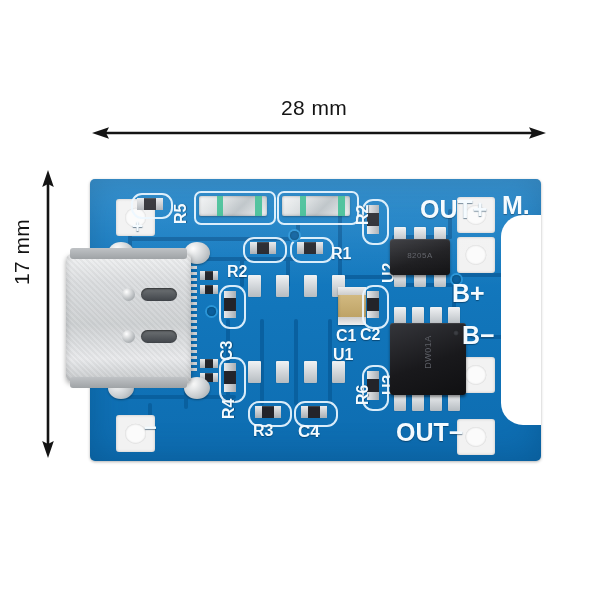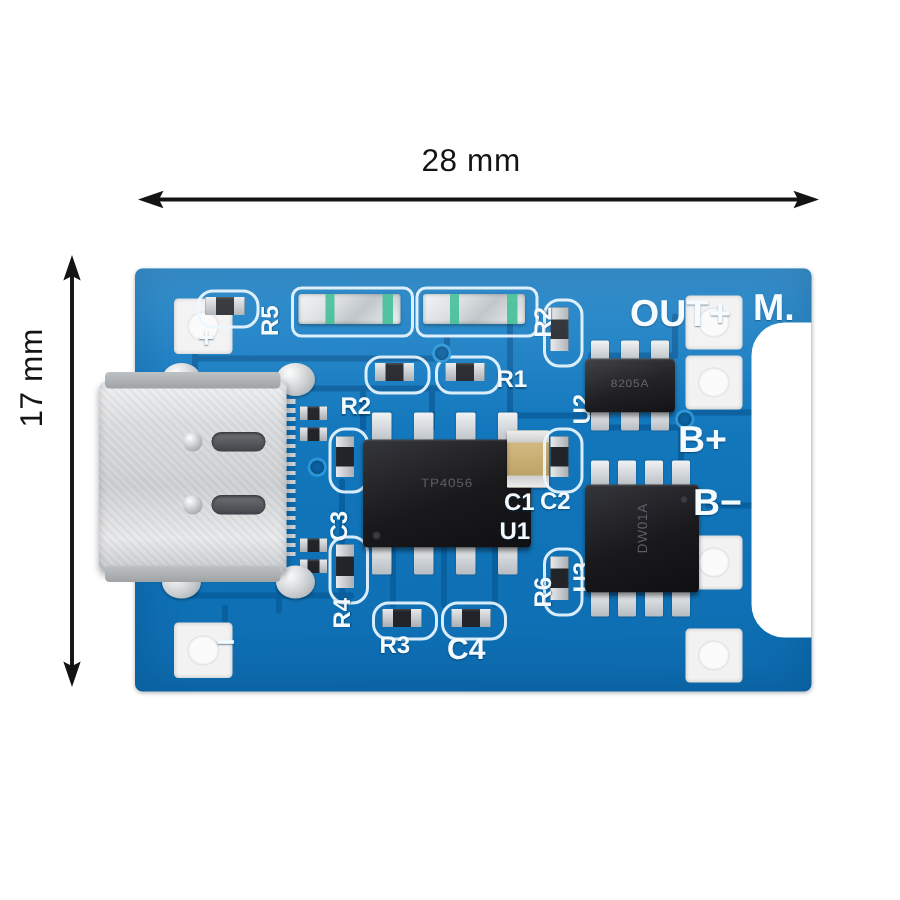--- a/index.html
+++ b/index.html
@@ -250,24 +250,20 @@
     <div class="silk rot" style="left:130px;top:240px;font-size:16px;">R4</div>
 
     <div class="pin" style="left:158px;top:96px;width:13px;height:22px;"></div>
     <div class="pin" style="left:186px;top:96px;width:13px;height:22px;"></div>
     <div class="pin" style="left:214px;top:96px;width:13px;height:22px;"></div>
     <div class="pin" style="left:242px;top:96px;width:13px;height:22px;"></div>
     <div class="pin" style="left:158px;top:182px;width:13px;height:22px;"></div>
     <div class="pin" style="left:186px;top:182px;width:13px;height:22px;"></div>
     <div class="pin" style="left:214px;top:182px;width:13px;height:22px;"></div>
     <div class="pin" style="left:242px;top:182px;width:13px;height:22px;"></div>
-    <div class="ic" style="left:152px;top:114px;width:112px;height:72px;">
-      <div class="mark">TP4056</div>
-      <div class="dot"></div>
-    </div>
     <div class="silk" style="left:243px;top:167px;font-size:16px;">U1</div>
 
     <div class="cap-y" style="left:248px;top:108px;width:28px;height:38px;"></div>
     <div class="silk" style="left:246px;top:148px;font-size:16px;">C1</div>
 
     <div class="outline" style="left:272px;top:106px;width:23px;height:40px;border-radius:11px;"></div>
     <div class="smd v" style="left:277px;top:112px;width:12px;height:27px;"></div>
     <div class="silk" style="left:270px;top:147px;font-size:16px;">C2</div>
 
     <div class="outline" style="left:272px;top:20px;width:23px;height:42px;border-radius:11px;"></div>
@@ -302,25 +298,26 @@
 
     <div class="outline" style="left:272px;top:186px;width:23px;height:42px;border-radius:11px;"></div>
     <div class="smd v" style="left:277px;top:192px;width:12px;height:29px;"></div>
     <div class="silk rot" style="left:264px;top:226px;font-size:16px;">R6</div>
 
     <div class="outline" style="left:158px;top:222px;width:40px;height:22px;border-radius:11px;"></div>
     <div class="smd" style="left:165px;top:227px;width:26px;height:12px;"></div>
     <div class="silk" style="left:163px;top:243px;font-size:16px;">R3</div>
     <div class="outline" style="left:204px;top:222px;width:40px;height:22px;border-radius:11px;"></div>
     <div class="smd" style="left:211px;top:227px;width:26px;height:12px;"></div>
-    <div class="silk" style="left:208px;top:243px;font-size:20px;">C4</div>
+    <div class="silk" style="left:208px;top:243px;font-size:17px;">C4</div>
 
     <div class="silk" style="left:330px;top:16px;font-size:25px;">OUT+</div>
     <div class="silk" style="left:362px;top:100px;font-size:25px;">B+</div>
     <div class="silk" style="left:372px;top:142px;font-size:25px;">B−</div>
+    <div class="silk" style="left:306px;top:239px;font-size:25px;">OUT−</div>
     <div class="silk" style="left:412px;top:12px;font-size:25px;">M.</div>
     <div class="silk" style="left:54px;top:236px;font-size:22px;">−</div>
 
     <div class="blob" style="left:18px;top:63px;width:26px;height:22px;"></div>
     <div class="blob" style="left:94px;top:63px;width:26px;height:22px;"></div>
     <div class="blob" style="left:18px;top:198px;width:26px;height:22px;"></div>
     <div class="blob" style="left:94px;top:198px;width:26px;height:22px;"></div>
 
     <div class="smd" style="left:110px;top:92px;width:18px;height:9px;"></div>
     <div class="smd" style="left:110px;top:106px;width:18px;height:9px;"></div>

